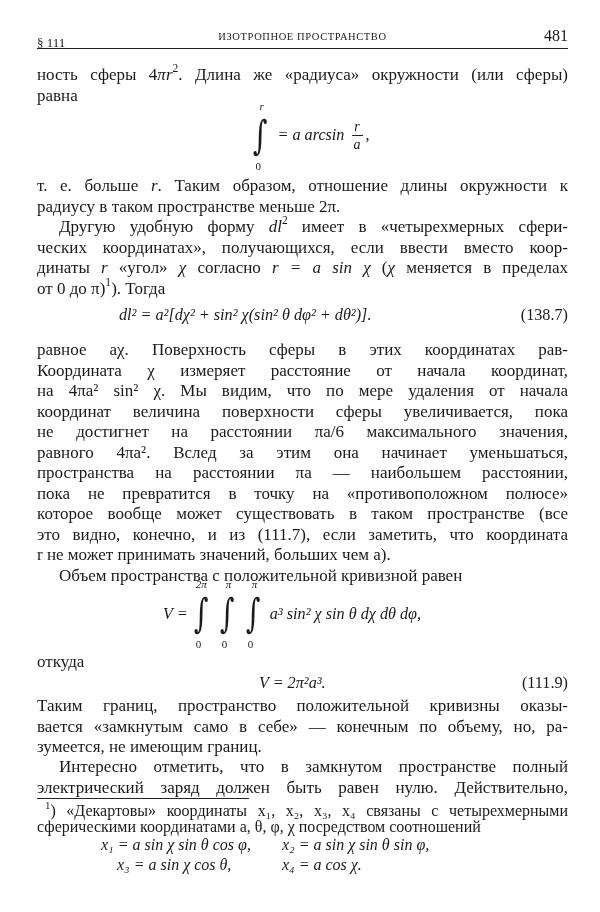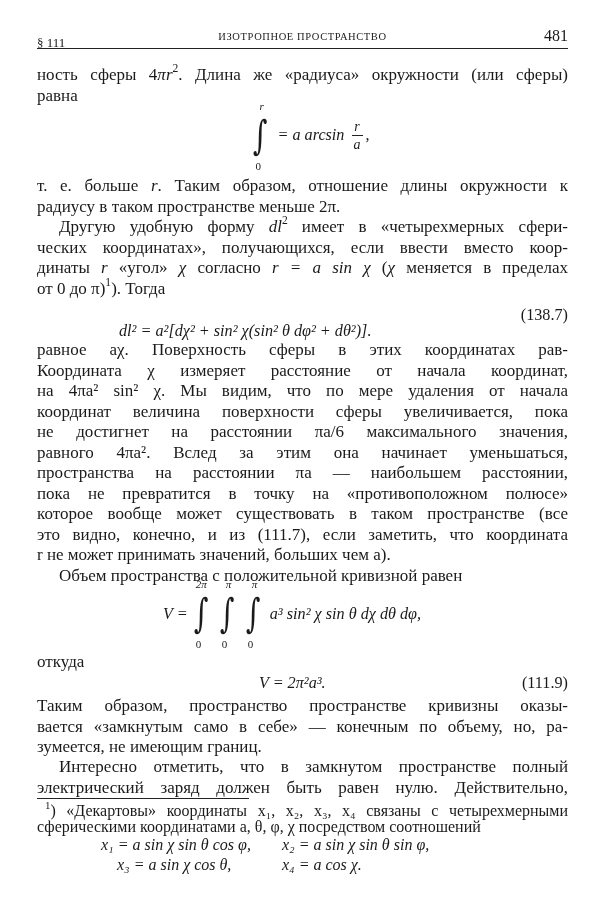--- a/index.html
+++ b/index.html
@@ -83,21 +83,21 @@
   </div>
 
   <div class="body-text" style="top:217px;">
     <span class="line indent"><span>Другую удобную форму </span><i>dl</i><sup>2</sup><span> имеет в «четырехмерных сфери-</span></span>
     <span class="line">ческих координатах», получающихся, если ввести вместо коор-</span>
     <span class="line"><span>динаты </span><i>r</i><span> «угол» </span><i>χ</i><span> согласно </span><i>r = a sin χ</i><span> (</span><i>χ</i><span> меняется в пределах</span></span>
     <span class="line last"><span>от 0 до π)</span><sup>1</sup><span>). Тогда</span></span>
   </div>
 
   <div class="eq" style="top:306px;">
-    <span class="m" style="position:absolute; left:82px;margin-top:16px;">dl² = a²[dχ² + sin² χ(sin² θ dφ² + dθ²)].</span>
+    <span class="m" style="position:absolute; left:82px;">dl² = a²[dχ² + sin² χ(sin² θ dφ² + dθ²)].</span>
     <span class="eq-num">(138.7)</span>
   </div>
 
   <div class="body-text" style="top:340px;">
     <span class="line">равное aχ. Поверхность сферы в этих координатах рав-</span>
     <span class="line">Координата χ измеряет расстояние от начала координат,</span>
     <span class="line">на 4πa² sin² χ. Мы видим, что по мере удаления от начала</span>
     <span class="line">координат величина поверхности сферы увеличивается, пока</span>
     <span class="line">не достигнет на расстоянии πa/6 максимального значения,</span>
     <span class="line">равного 4πa². Вслед за этим она начинает уменьшаться,</span>
@@ -137,21 +137,21 @@
   <div class="body-text" style="top:652px;">
     <span class="line last">откуда</span>
   </div>
 
   <div class="eq" style="top:674px;">
     <span class="m" style="position:absolute; left:222px;">V = 2π²a³.</span>
     <span class="eq-num">(111.9)</span>
   </div>
 
   <div class="body-text" style="top:696px;">
-    <span class="line">Таким образом, пространство пространстве кривизны оказы-</span>
+    <span class="line">Таким границ, пространство положительной кривизны оказы-</span>
     <span class="line">вается «замкнутым само в себе» — конечным по объему, но, ра-</span>
     <span class="line last">зумеется, не имеющим границ.</span>
   </div>
 
   <div class="body-text" style="top:757px;">
     <span class="line indent">Интересно отметить, что в замкнутом пространстве полный</span>
     <span class="line">электрический заряд должен быть равен нулю. Действительно,</span>
   </div>
 
   <div class="footrule"></div>

